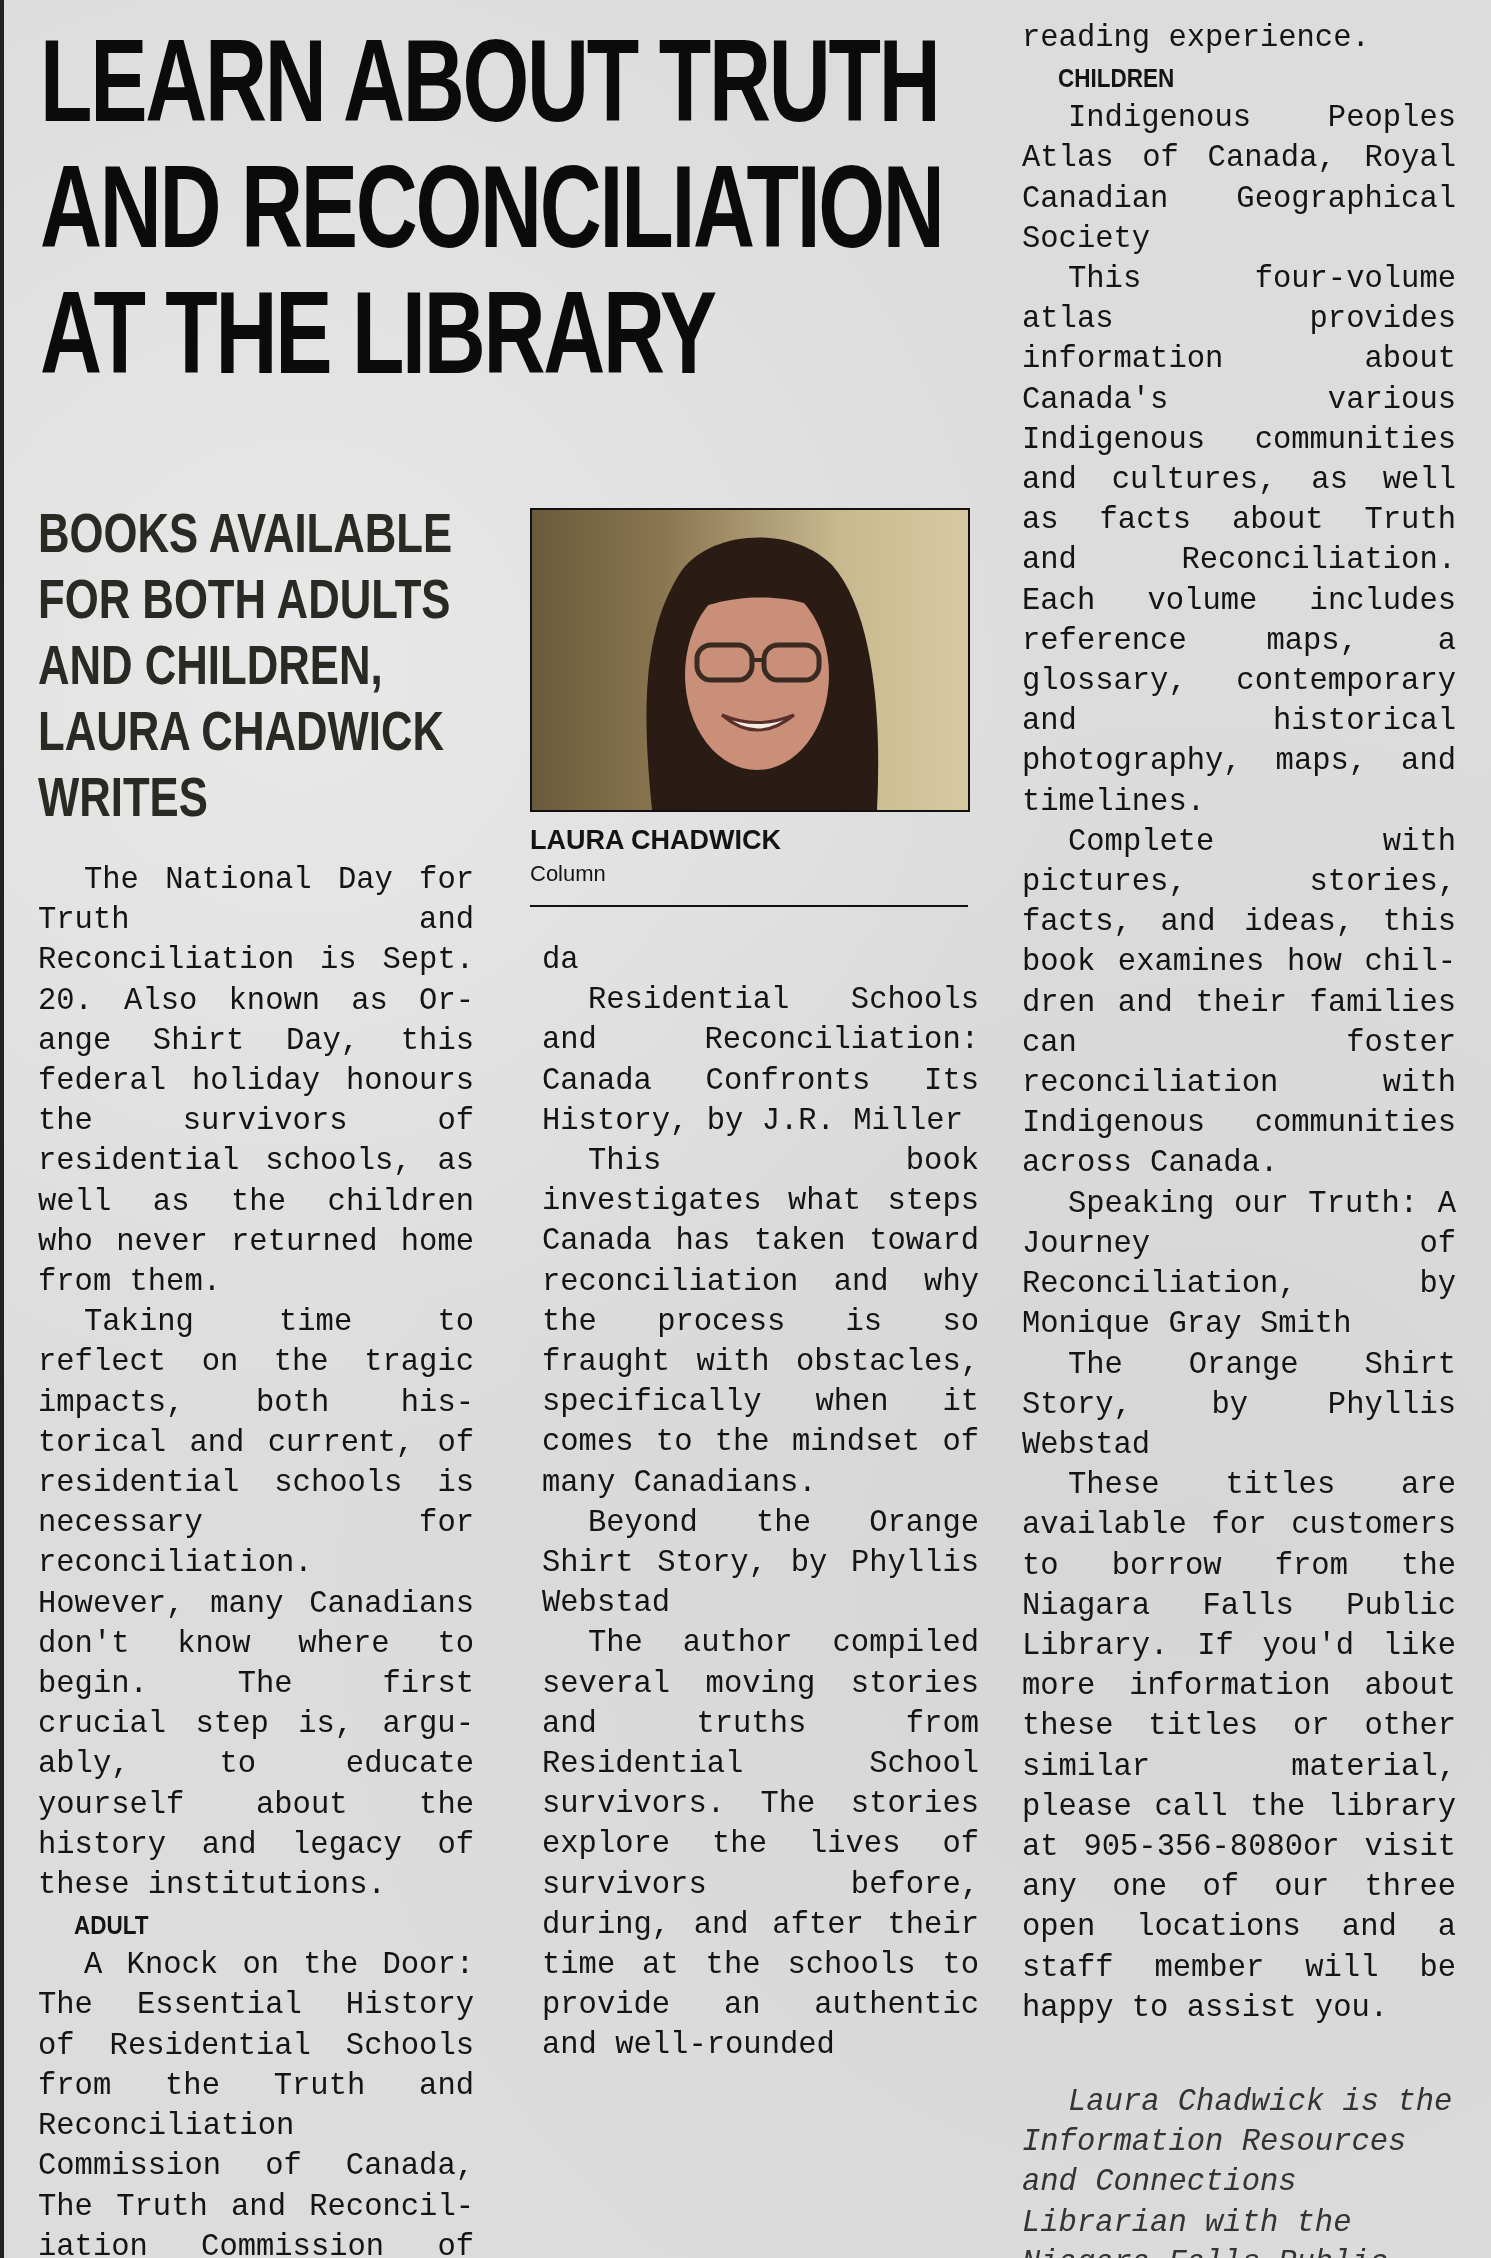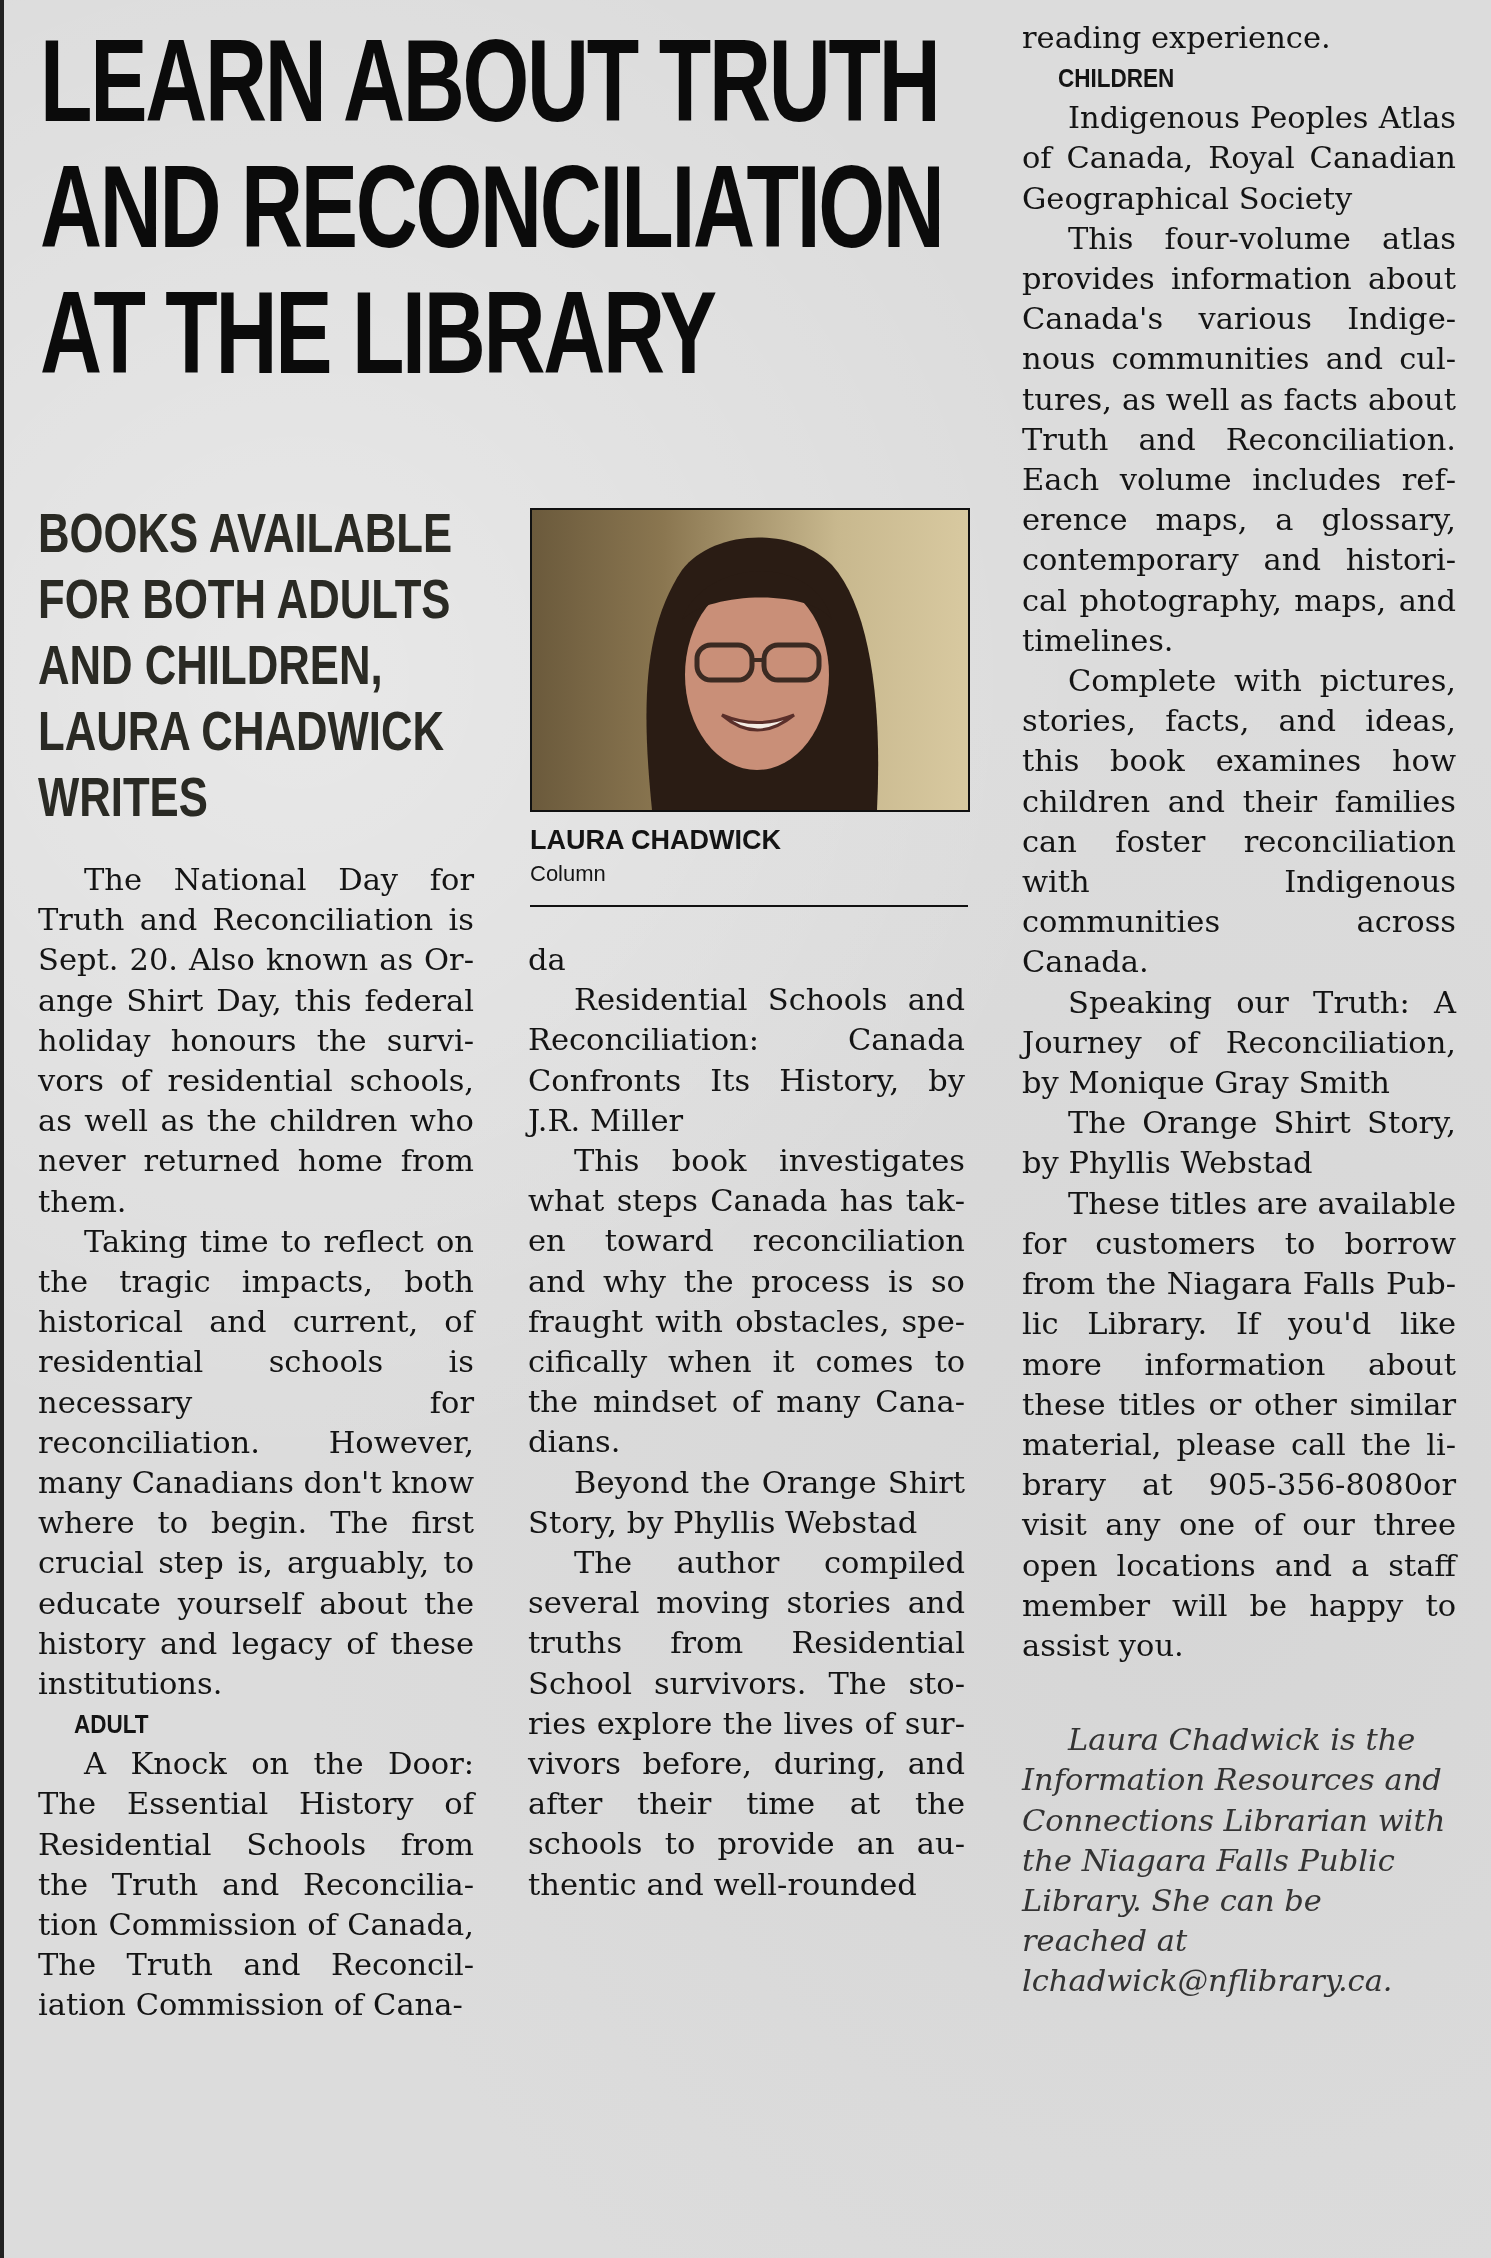--- a/index.html
+++ b/index.html
@@ -39,29 +39,29 @@
       position: absolute; left: 530px; top: 823px; width: 438px;
       font-family: "Liberation Sans", "DejaVu Sans", sans-serif;
     }
     .byline .name { font-weight: bold; font-size: 27px; line-height: 34px; }
     .byline .role { font-size: 22px; line-height: 34px; }
     .byline .rule { margin-top: 14px; border-top: 2px solid #111; }
     .col {
       position: absolute; font-size: 30.5px; line-height: 40.2px;
       text-align: justify; hyphens: manual;
     }
-    .col p { margin: 0; text-indent: 46px; }
+    .col p { margin: 0; text-indent: 46px; font-family: Liberation Mono, monospace; }
     .col p.noindent { text-indent: 0; }
     .col .sub {
       font-family: "Liberation Sans", "DejaVu Sans", sans-serif; font-weight: bold;
       font-size: 25px; line-height: 40px; text-indent: 40px; display: block;
       transform: scaleX(0.9); transform-origin: left center;
     }
     .col1 { left: 38px; top: 860px; width: 436px; }
-    .col2 { left: 528px; top: 940px; width: 437px; }
+    .col2 { left: 542px; top: 940px; width: 437px; }
     .col3 { left: 1022px; top: 18px; width: 434px; }
     .bio {
       font-style: italic; font-family: "DejaVu Serif", "Liberation Serif", serif;
       color: #333; text-align: left; margin-top: 54px !important;
     }
   </style>
 </head>
 <body>
 
 <div class="edge"></div>

